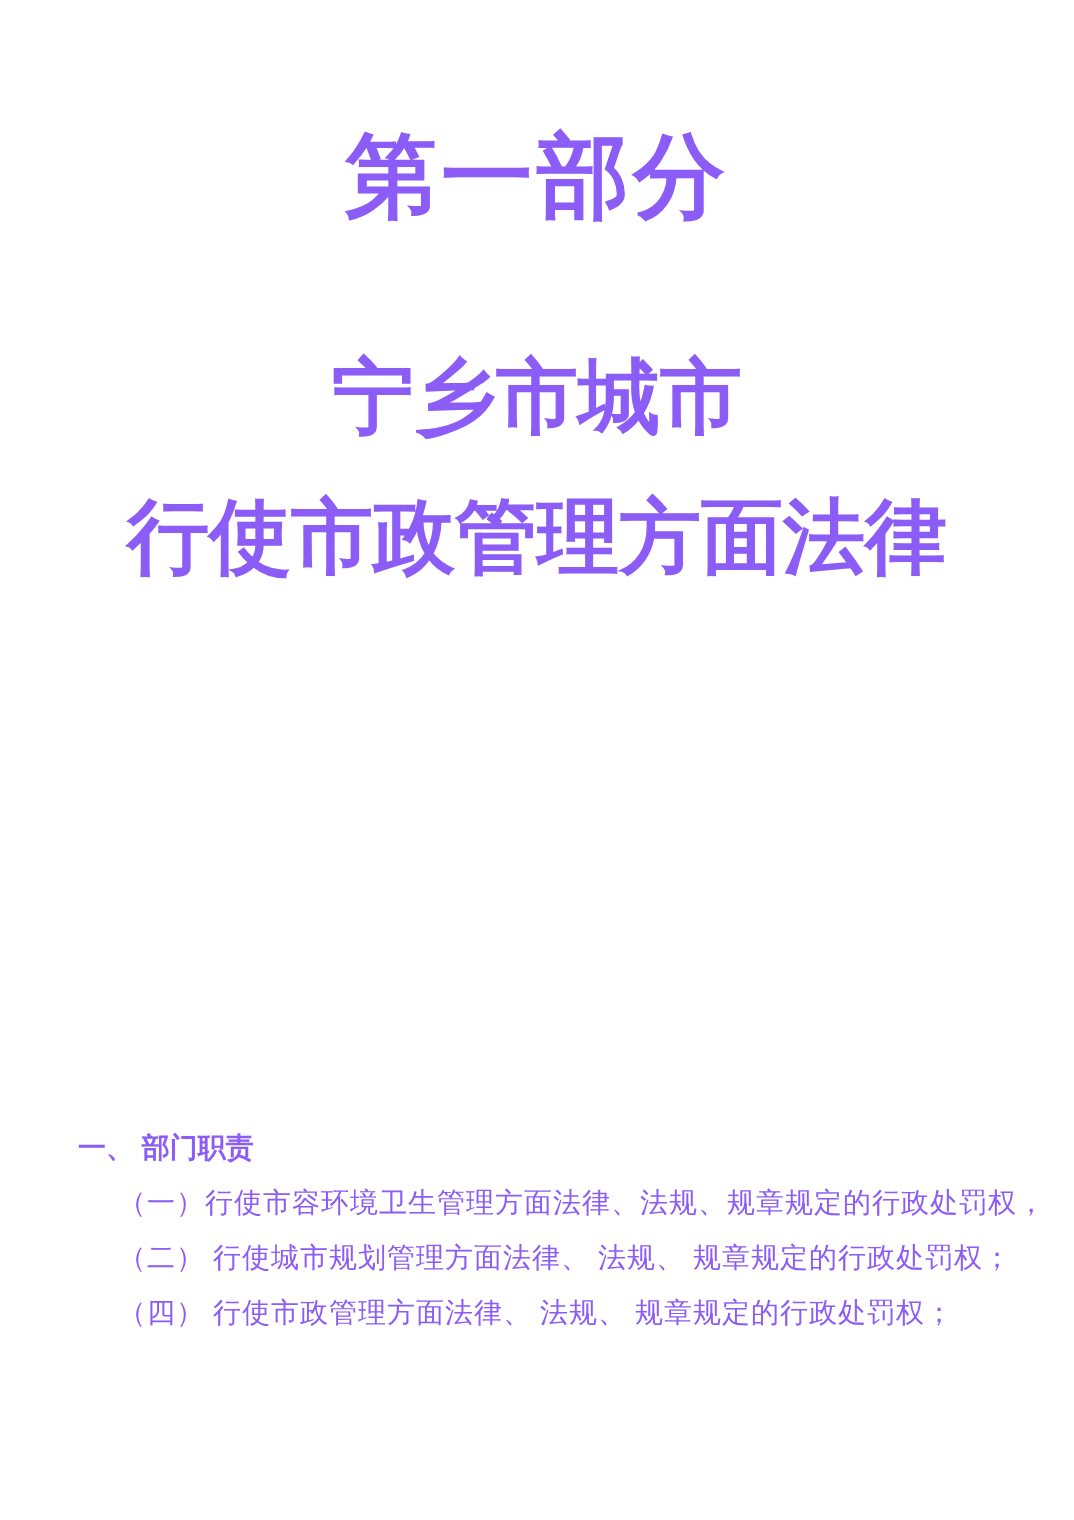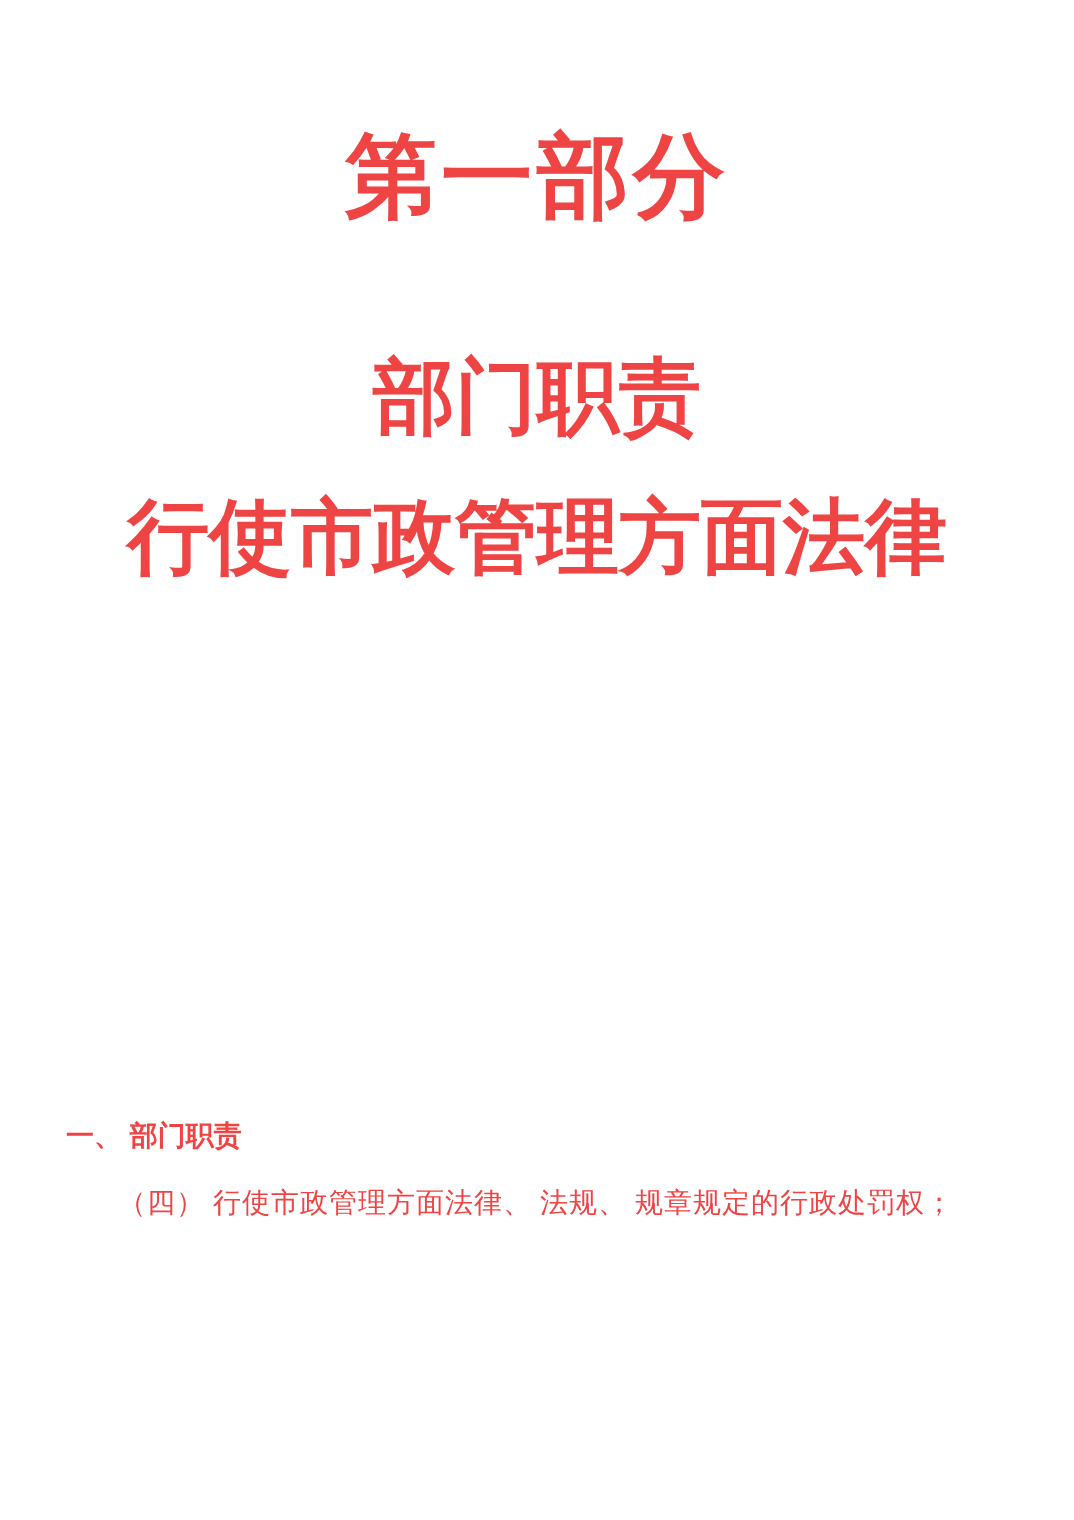--- a/index.html
+++ b/index.html
@@ -5,21 +5,21 @@
   html, body {
     margin: 0;
     padding: 0;
     background: #ffffff;
   }
   .page {
     position: relative;
     width: 1074px;
     height: 1520px;
     background: #ffffff;
-    color: #ef4444;
+    color: #8b5cf6;
     overflow: hidden;
     font-family: "Liberation Serif", "DejaVu Serif", serif;
   }
   .part-title {
     position: absolute;
     top: 58px;
     left: 0;
     width: 100%;
     text-align: center;
     font-size: 92px;
@@ -45,21 +45,21 @@
   }
   .section-heading {
     position: absolute;
     top: 1112px;
     left: 62px;
     right: 62px;
     font-size: 28px;
     font-weight: 700;
     line-height: 40px;
     font-family: "Liberation Sans", "DejaVu Sans", sans-serif;
-    margin: 4px;
+    margin: 16px;
   }
   .body-text {
     position: absolute;
     top: 1175px;
     left: 62px;
     right: 62px;
     font-size: 28px;
     line-height: 55px;
     font-family: "Liberation Serif", "DejaVu Serif", serif;
     font-weight: 400;
@@ -73,23 +73,25 @@
   }
 </style>
 </head>
 <body>
 
 <div class="page">
 
   <h1 class="part-title">第一部分</h1>
 
   <div class="main-title">
-    <div class="title-line">部门职责</div>
+    <div class="title-line">宁乡市城市</div>
     <div class="title-line">行使市政管理方面法律</div>
   </div>
 
   <h2 class="section-heading">一、 部门职责</h2>
 
   <div class="body-text">
+    <div class="para-line indent">（一）行使市容环境卫生管理方面法律、法规、规章规定的行政处罚权，</div>
+    <div class="para-line indent">（二） 行使城市规划管理方面法律、 法规、 规章规定的行政处罚权；</div>
     <div class="para-line indent">（四） 行使市政管理方面法律、 法规、 规章规定的行政处罚权；</div>
   </div>
 
 </div>
 
 </body></html>

